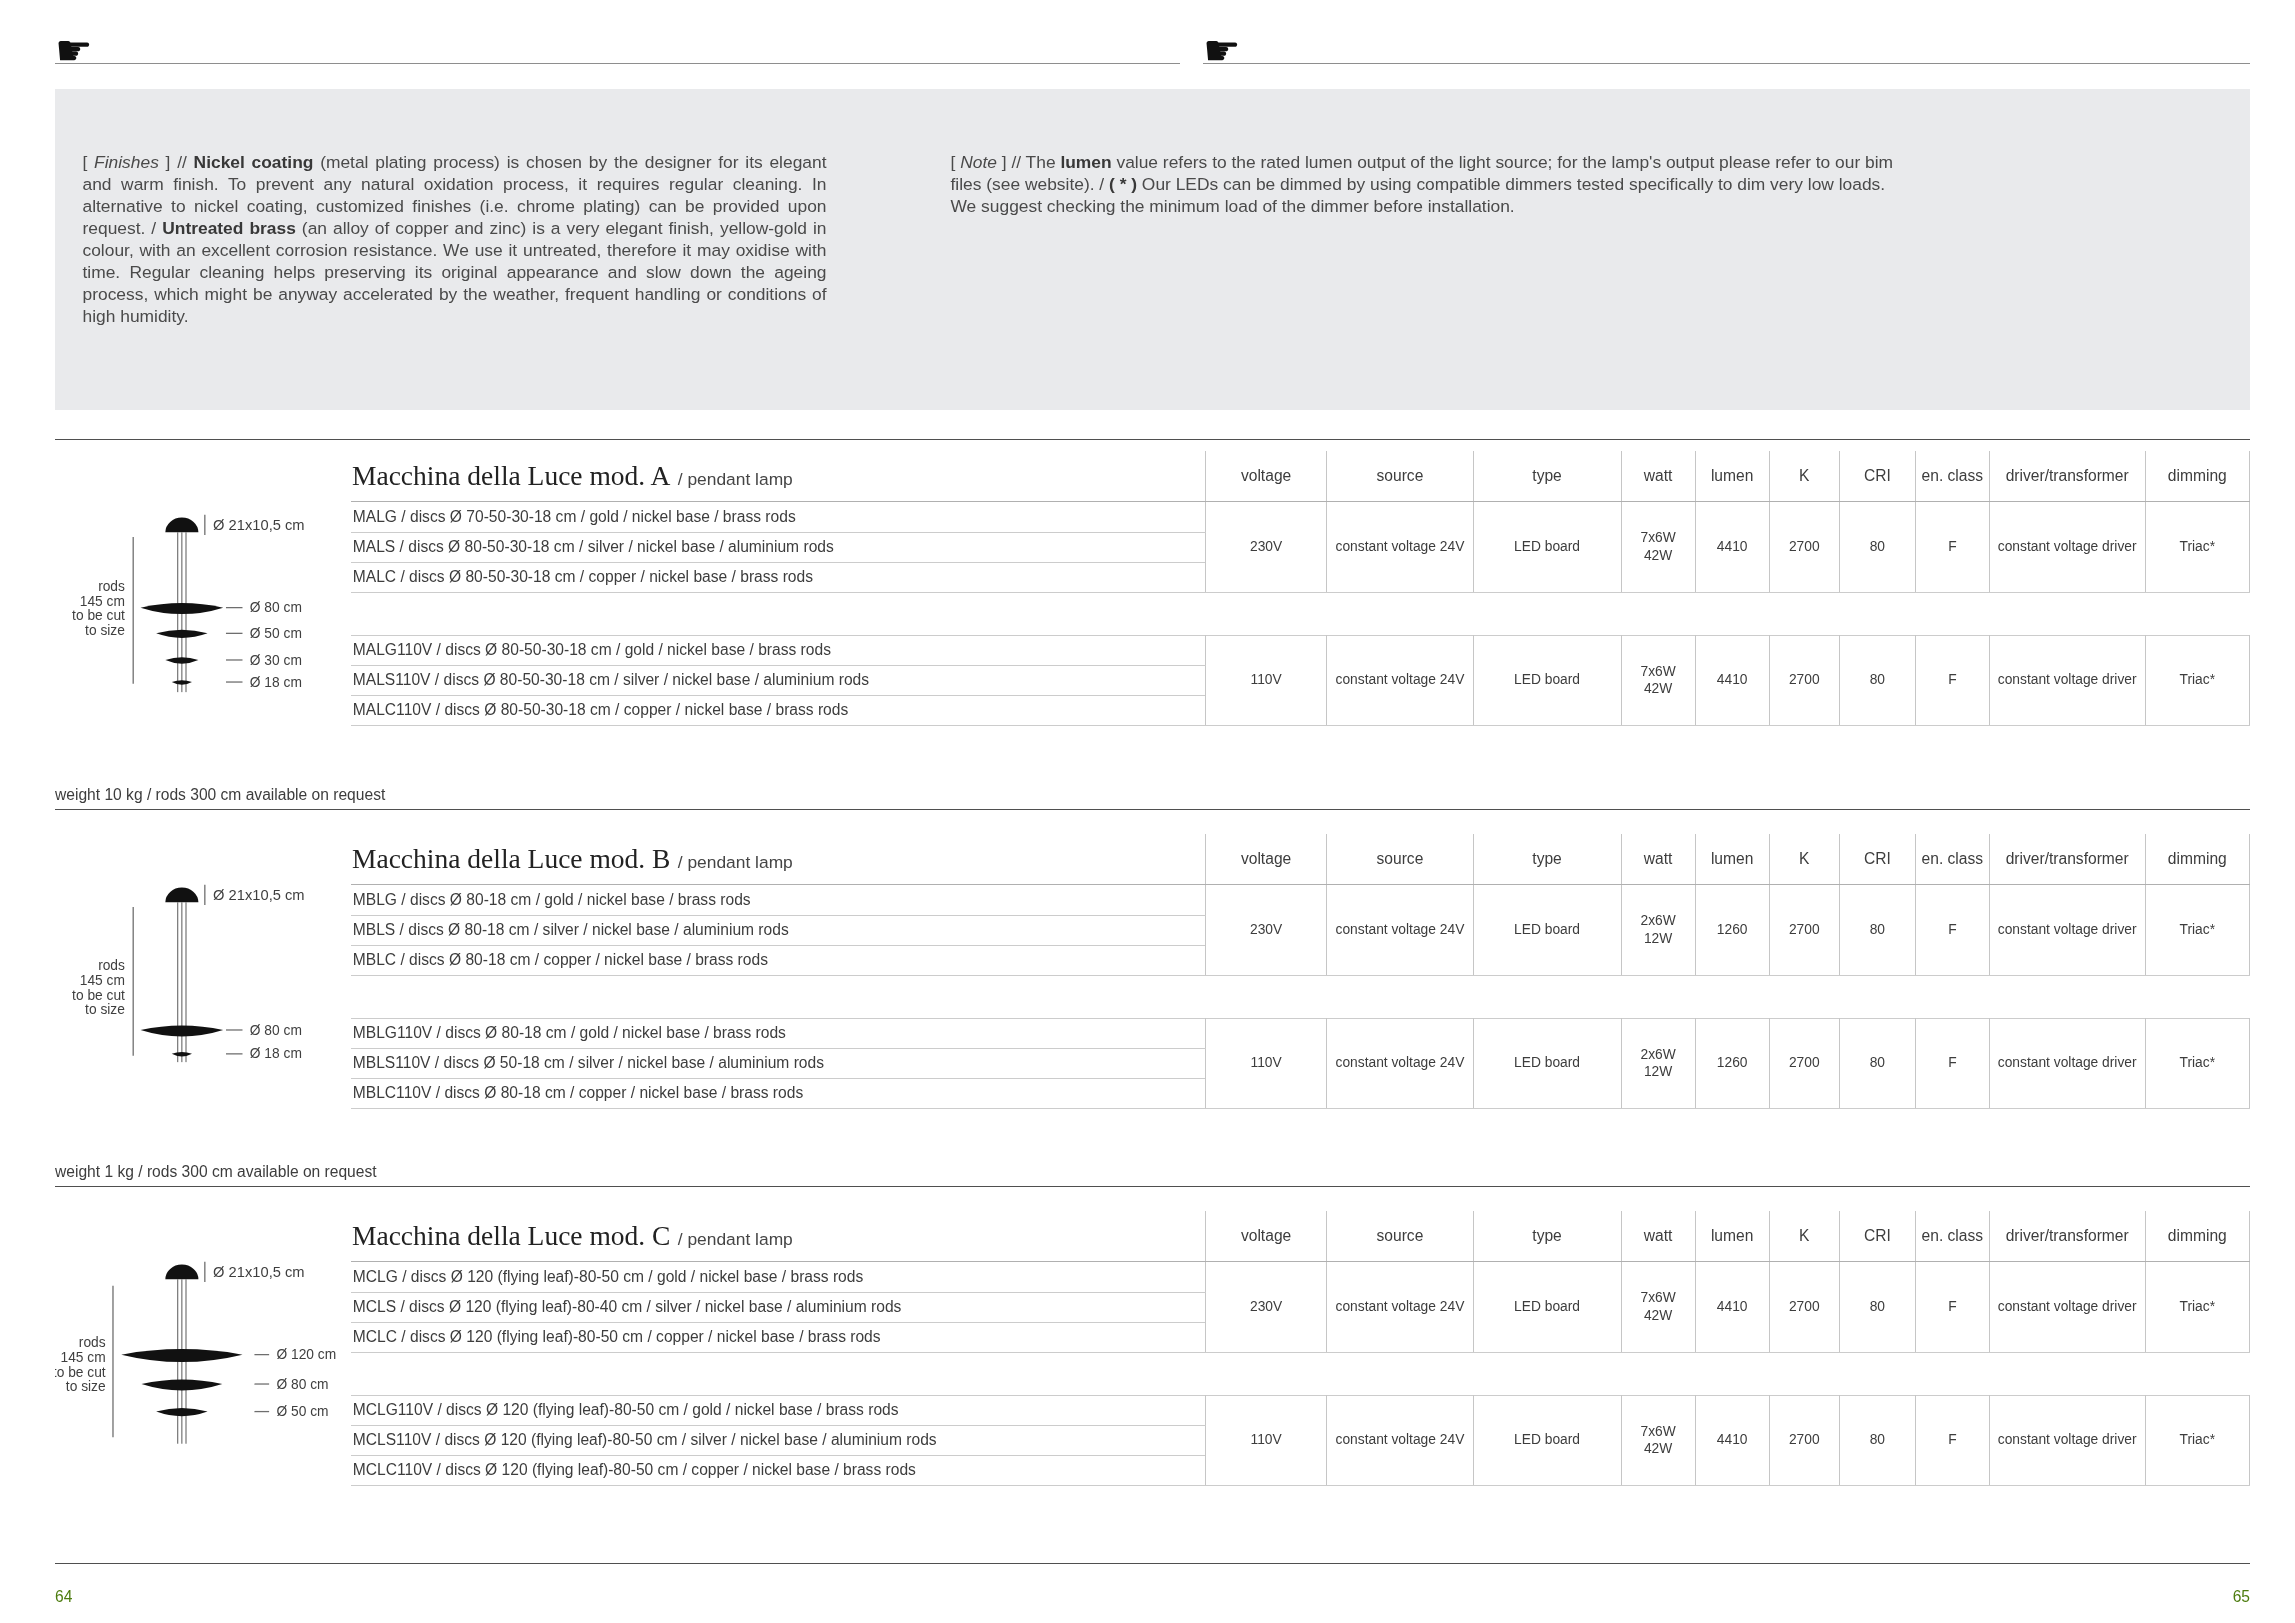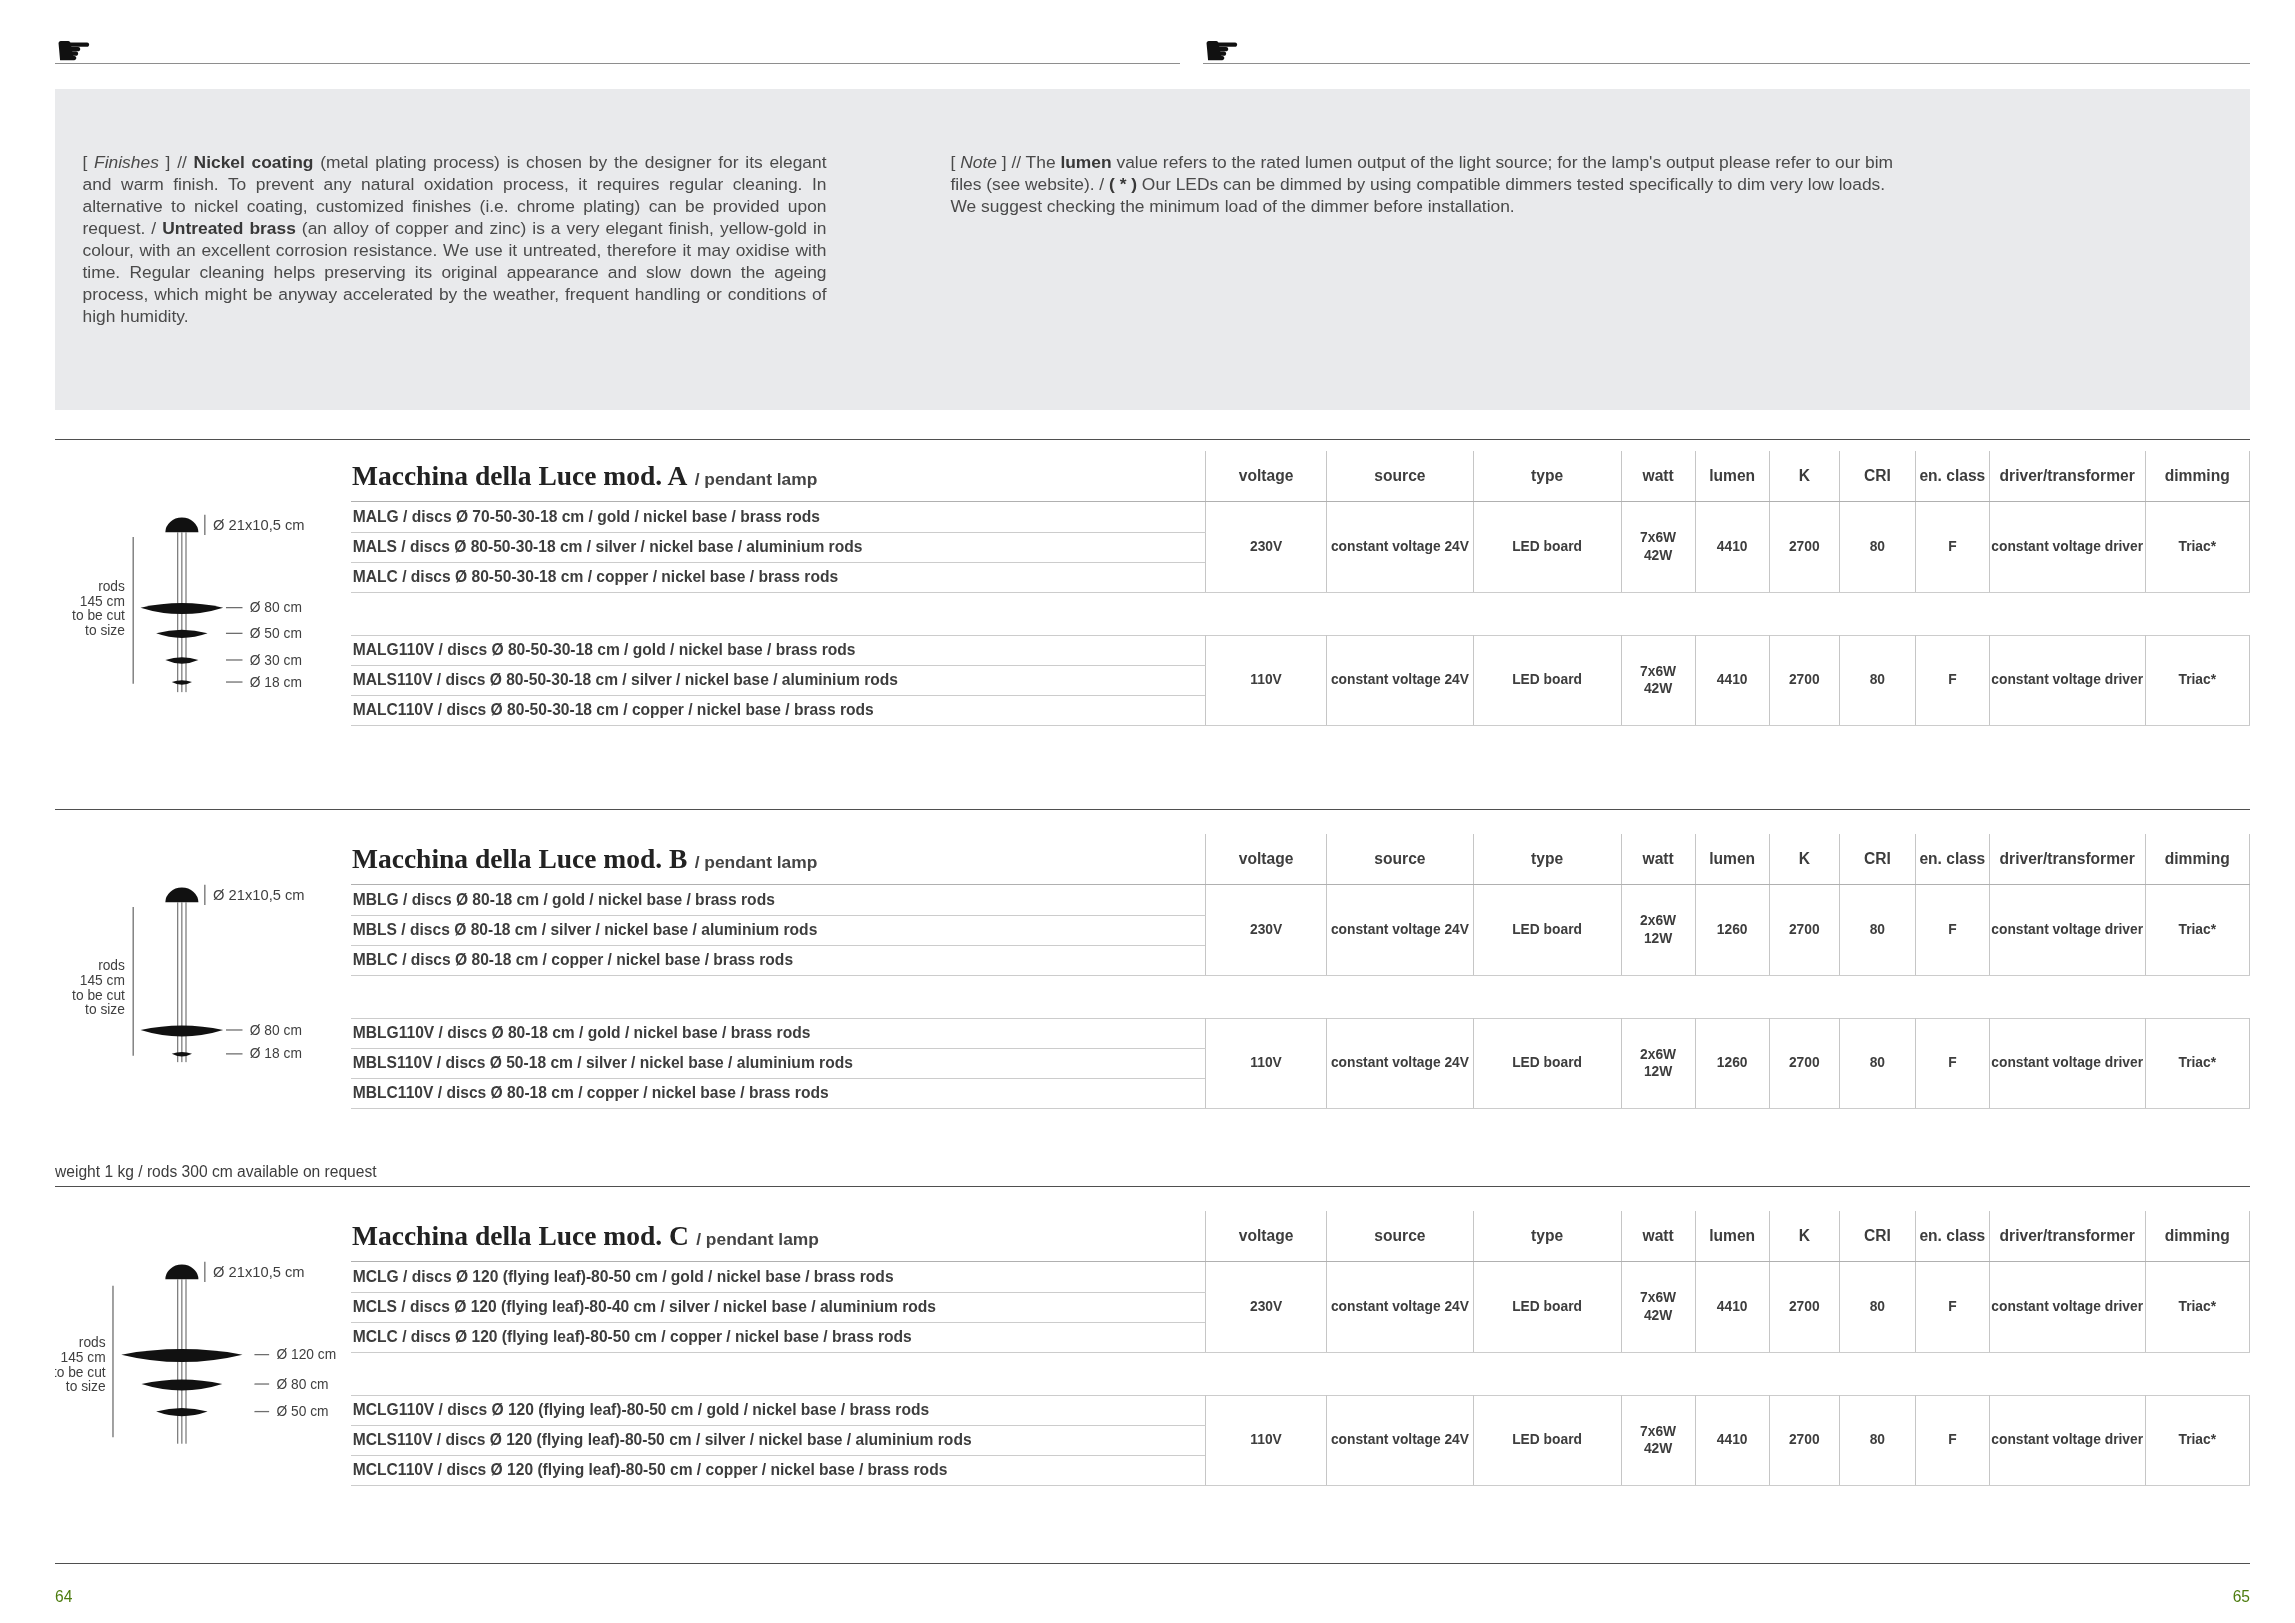--- a/index.html
+++ b/index.html
@@ -31,21 +31,21 @@
   .section-a{height:371px;margin-top:28.5px;border-top:1.8px solid #4f4f4f;}
   .section-b{height:377px;}
   .section-c{height:377px;}
   .section-body{display:flex;flex:1;min-height:0;}
   .diagram{width:296px;flex:none;padding-top:62px;box-sizing:border-box;}
   .table-wrap{flex:1;min-width:0;}
   .section-a .table-wrap{padding-top:11px;}
   .section-b .table-wrap,.section-c .table-wrap{padding-top:24px;}
   .section-note{margin-top:auto;font-size:15.6px;color:#3d3d3d;padding-bottom:4.6px;}
   
-  table{border-collapse:collapse;table-layout:fixed;width:100%;font-weight:bold;}
+  table{border-collapse:collapse;table-layout:fixed;width:100%;}
   col.cw-desc{width:45%;} col.cw-v{width:6.4%;} col.cw-src{width:7.7%;}
   col.cw-type{width:7.8%;} col.cw-watt{width:3.9%;} col.cw-lum{width:3.9%;}
   col.cw-k{width:3.7%;} col.cw-cri{width:4.0%;} col.cw-en{width:3.9%;}
   col.cw-drv{width:8.2%;} col.cw-dim{width:5.5%;}
   .spec-header tr{height:51px;}
   .spec-header td{border-bottom:0.9px solid #b0b0b0;vertical-align:middle;}
   .mod-title{font-family:"Liberation Serif","DejaVu Serif",serif;font-size:27.5px;color:#222;}
   .mod-sub{font-size:17.4px;color:#454545;margin-left:7.3px;}
   .col-h{font-size:15.6px;color:#3d3d3d;text-align:center;border-left:0.9px solid #c6c6c6;}
   .col-h.last{border-right:0.9px solid #c6c6c6;}
@@ -225,20 +225,21 @@
         <tr>
               <td class="desc-cell">MALS110V / discs Ø 80-50-30-18 cm / silver / nickel base / aluminium rods</td>
             </tr>
         <tr>
               <td class="desc-cell">MALC110V / discs Ø 80-50-30-18 cm / copper / nickel base / brass rods</td>
             </tr>
       </tbody>
         </table>
     </div>
   </div>
+  <div class="section-note">weight 10 kg / rods 300 cm available on request</div>
 </div>
 
 <div class="section section-b">
   <div class="section-body">
     <div class="diagram">
       <svg width="296" height="248" viewBox="0 0 322 270">
         <path d="M 120 33 A 18 16 0 0 1 156 33 Z" fill="#111"></path>
         <g stroke="#4a4a4a" stroke-width="1">
           <line x1="133.5" y1="33" x2="133.5" y2="207"></line>
             <line x1="138" y1="33" x2="138" y2="207"></line>

